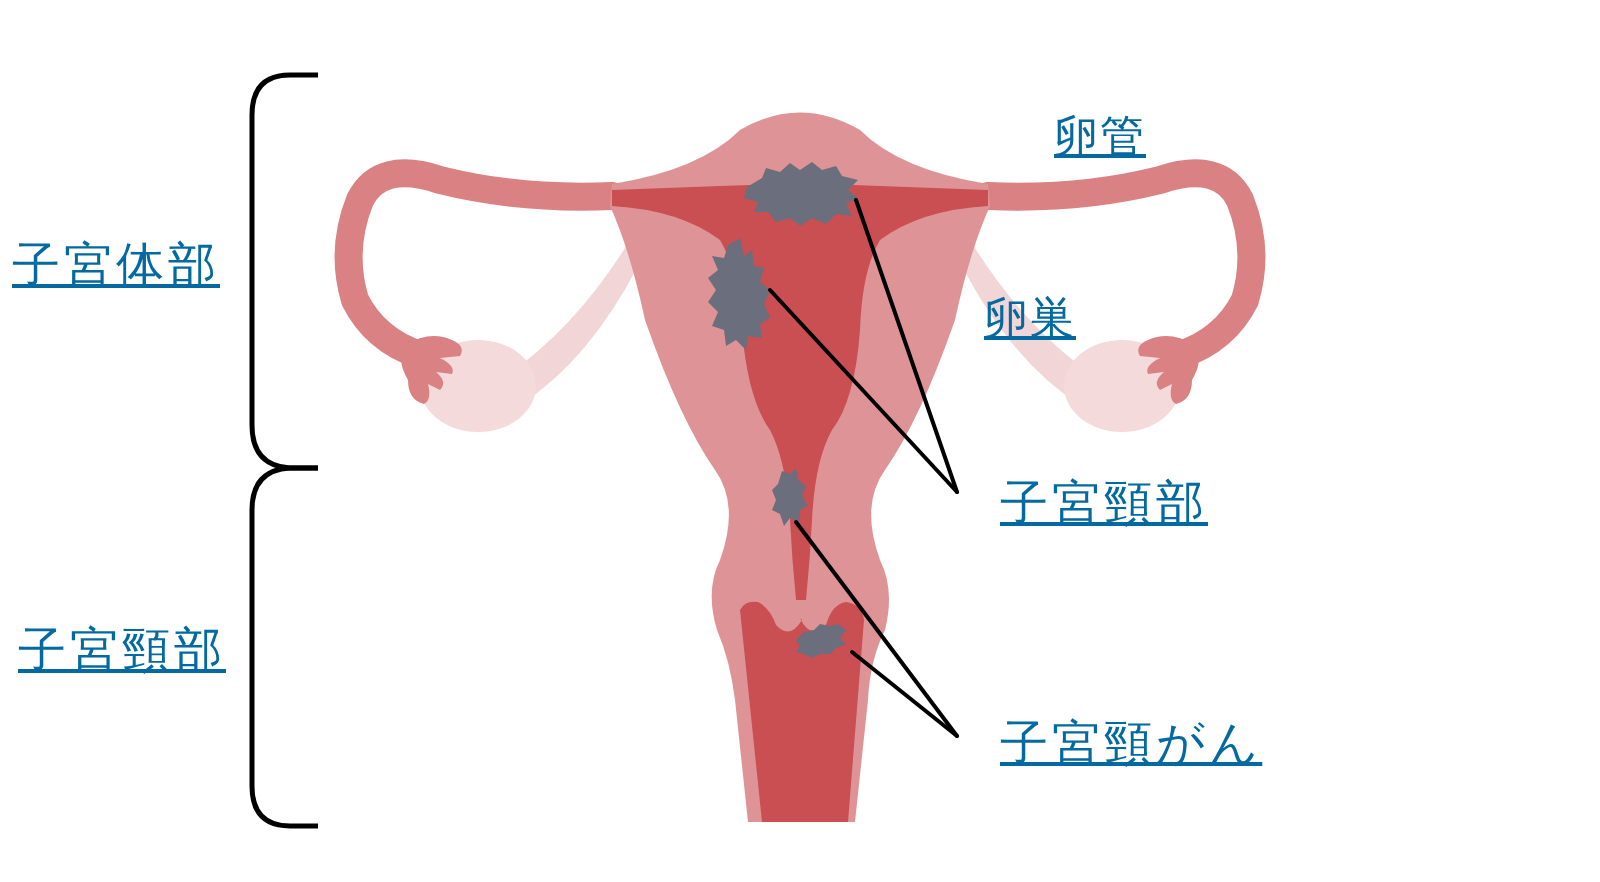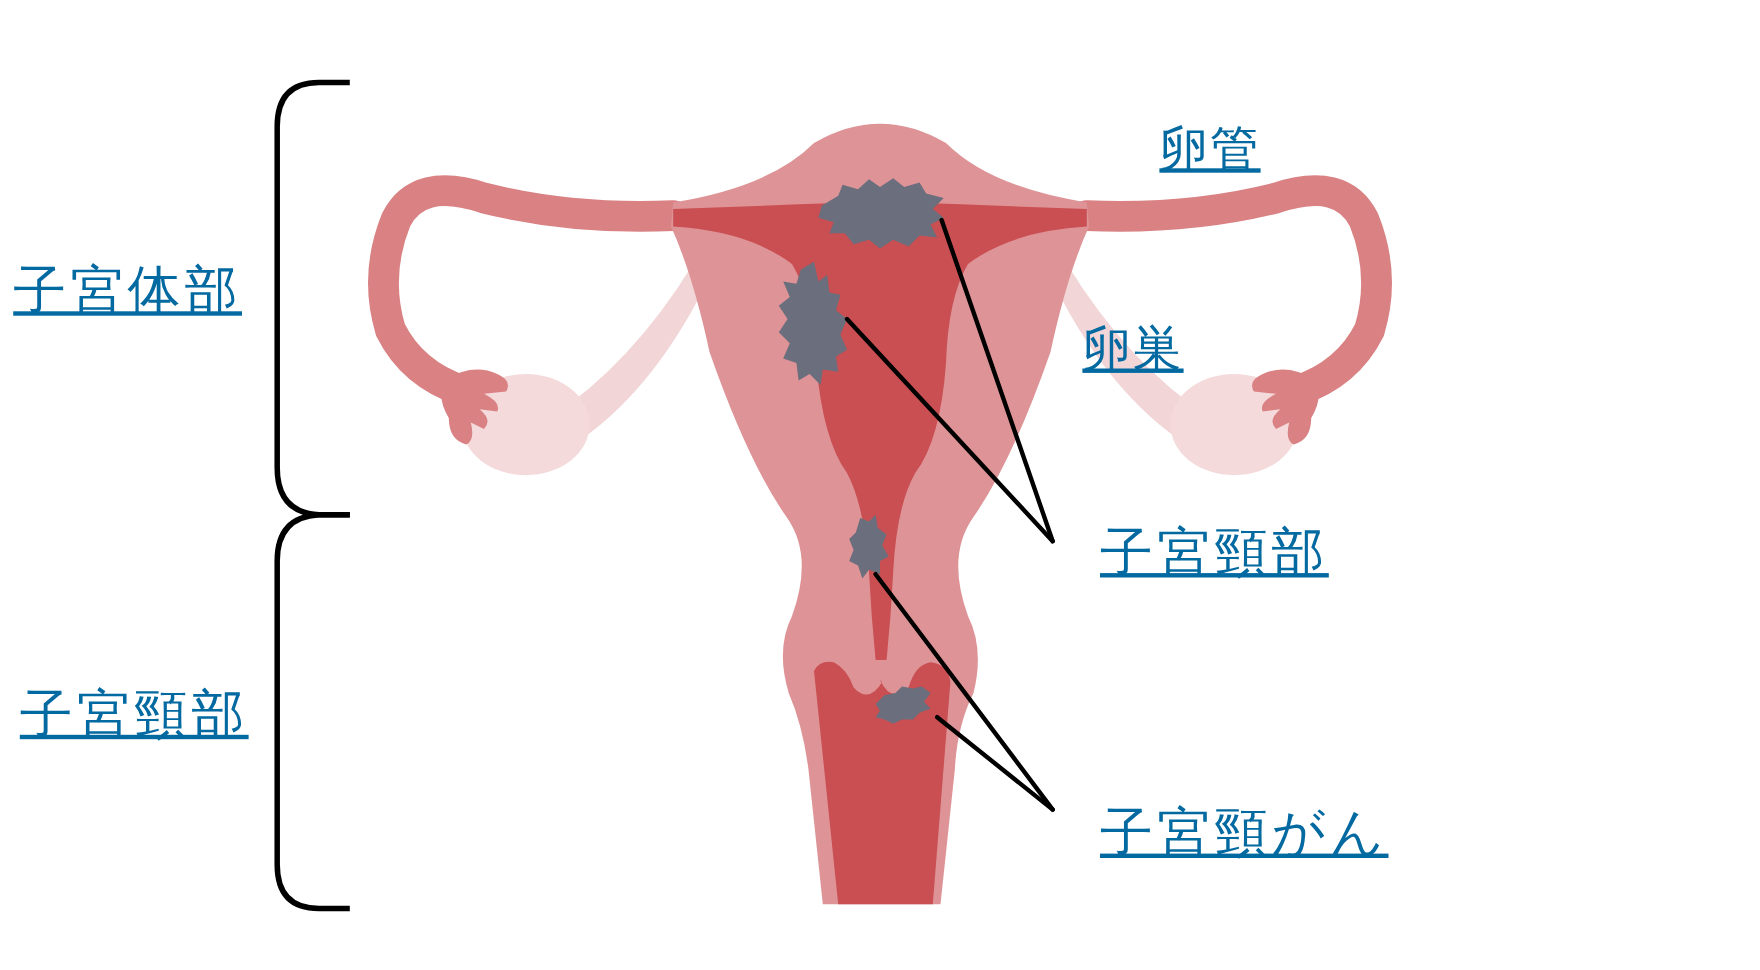--- a/index.html
+++ b/index.html
@@ -71,14 +71,14 @@
       <line x1="852" y1="652" x2="957" y2="736"></line>
     </g>
   </svg>
 
   
   <div class="label lbl-big" style="left:18px; top:625px;">子宮頸部</div>
   <div class="label lbl-big" style="left:12px; top:240px;">子宮体部</div>
   <div class="label lbl-med" style="left:1054px; top:114px;">卵管</div>
   <div class="label lbl-med" style="left:984px; top:296px;">卵巣</div>
   <div class="label lbl-big" style="left:1000px; top:478px;">子宮頸部</div>
-  <div class="label lbl-big" style="left:1000px; top:718px;margin-top:15px;">子宮頸がん</div>
+  <div class="label lbl-big" style="left:1000px; top:718px;">子宮頸がん</div>
 </div>
 
 </body></html>

